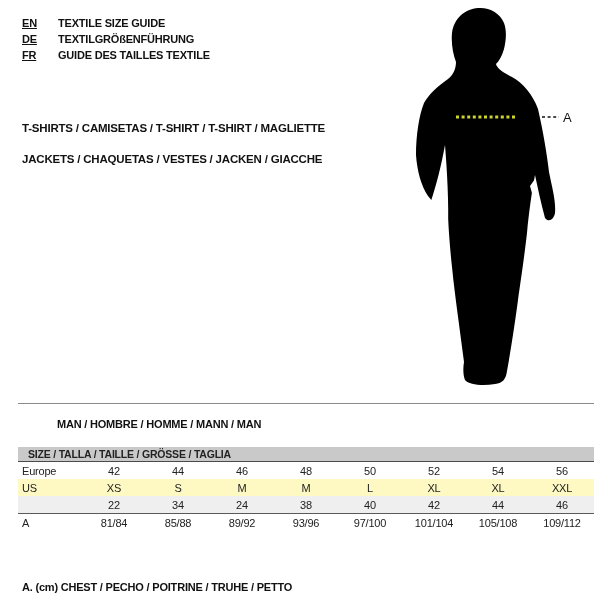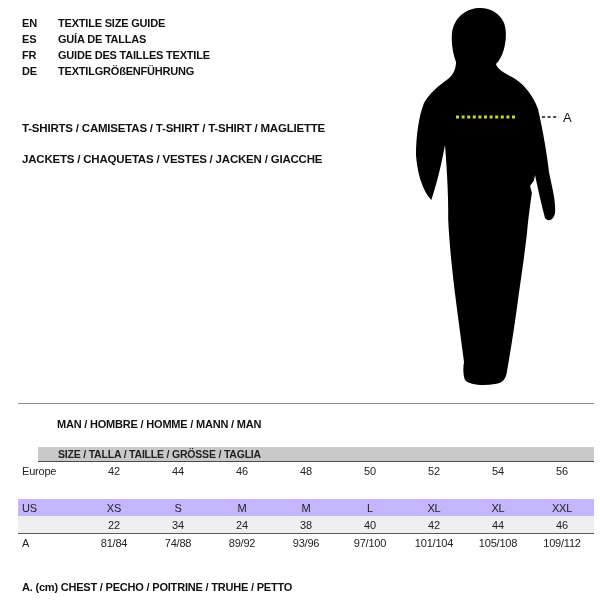--- a/index.html
+++ b/index.html
@@ -2,68 +2,64 @@
 <html><head>
 <meta charset="utf-8">
 <style>
   html,body{margin:0;padding:0;}
   body{font-family:"Liberation Sans", sans-serif; background:#ffffff;}
   .page{position:relative;width:600px;height:600px;background:#ffffff;overflow:hidden;}
 
   
   .lang-list{position:absolute;left:22px;top:15px;}
   .lang-row{display:flex;line-height:16px;font-size:11px;font-weight:bold;color:#111;letter-spacing:-0.2px;}
-  .lang-code{width:36px;flex:0 0 36px;}
+  .lang-code{width:36px;flex:0 0 36px;text-decoration:underline;}
   .lang-label{white-space:nowrap;}
 
   
   .categories{position:absolute;left:22px;top:107px;}
   .cat-line{font-size:11.5px;font-weight:bold;color:#111;line-height:19px;letter-spacing:-0.2px;white-space:nowrap;margin-top:12px;}
 
   
   .figure-wrap{position:absolute;left:405px;top:5px;width:175px;height:390px;}
   .figure-wrap svg{display:block;width:175px;height:390px;}
 
   
   .separator{position:absolute;left:18px;top:403px;width:576px;height:1px;background:#8a8a8a;}
 
   .section-heading{position:absolute;left:22px;top:418px;font-size:11px;font-weight:bold;color:#111;letter-spacing:-0.2px;white-space:nowrap;margin-left:35px;}
 
   
   .table-wrap{position:absolute;left:18px;top:447px;width:576px;}
   .tbl-header{height:15px;line-height:15px;font-size:10.5px;font-weight:bold;color:#222;
-              padding-left:20px;box-sizing:border-box;letter-spacing:-0.2px;border-bottom:1px solid #4a4a4a;margin-left:20px;}
+              padding-left:10px;box-sizing:border-box;letter-spacing:-0.2px;border-bottom:1px solid #4a4a4a;}
   .tbl-row{display:flex;height:17px;align-items:center;font-size:11px;color:#222;letter-spacing:-0.2px;justify-content:flex-end;}
   .tbl-row.sep-top{border-top:1px solid #5a5a5a;}
   .tbl-label{width:64px;flex:0 0 64px;padding-left:4px;box-sizing:border-box;text-align:left;}
   .tbl-cell{width:64px;flex:0 0 64px;text-align:center;}
 
   .footnote{position:absolute;left:22px;top:549px;font-size:11px;font-weight:bold;color:#111;letter-spacing:-0.2px;white-space:nowrap;margin-top:32px;}
 </style>
 </head>
 <body>
 
 <div class="page">
 
   <div class="lang-list">
       <div class="lang-row">
         <span class="lang-code">EN</span>
         <span class="lang-label">TEXTILE SIZE GUIDE</span>
       </div>
       <div class="lang-row">
-        <span class="lang-code">ES</span>
-        <span class="lang-label">GUÍA DE TALLAS</span>
+        <span class="lang-code">DE</span>
+        <span class="lang-label">TEXTILGRÖßENFÜHRUNG</span>
       </div>
       <div class="lang-row">
         <span class="lang-code">FR</span>
         <span class="lang-label">GUIDE DES TAILLES TEXTILE</span>
-      </div>
-      <div class="lang-row">
-        <span class="lang-code">DE</span>
-        <span class="lang-label">TEXTILGRÖßENFÜHRUNG</span>
       </div>
     </div>
 
   <div class="categories">
     <div class="cat-line">T-SHIRTS / CAMISETAS / T-SHIRT / T-SHIRT / MAGLIETTE</div>
     <div class="cat-line">JACKETS / CHAQUETAS / VESTES / JACKEN / GIACCHE</div>
   </div>
 
   <div class="figure-wrap">
     <svg viewBox="0 0 175 390" xmlns="http://www.w3.org/2000/svg">
@@ -119,21 +115,21 @@
           <span class="tbl-label">Europe</span>
           <span class="tbl-cell">42</span>
           <span class="tbl-cell">44</span>
           <span class="tbl-cell">46</span>
           <span class="tbl-cell">48</span>
           <span class="tbl-cell">50</span>
           <span class="tbl-cell">52</span>
           <span class="tbl-cell">54</span>
           <span class="tbl-cell">56</span>
         </div>
-        <div class="tbl-row" style="background: #c4b5fd; margin-top: 20px;">
+        <div class="tbl-row" style="background: #fef9c3;">
           <span class="tbl-label">US</span>
           <span class="tbl-cell">XS</span>
           <span class="tbl-cell">S</span>
           <span class="tbl-cell">M</span>
           <span class="tbl-cell">M</span>
           <span class="tbl-cell">L</span>
           <span class="tbl-cell">XL</span>
           <span class="tbl-cell">XL</span>
           <span class="tbl-cell">XXL</span>
         </div>
@@ -144,21 +140,21 @@
           <span class="tbl-cell">24</span>
           <span class="tbl-cell">38</span>
           <span class="tbl-cell">40</span>
           <span class="tbl-cell">42</span>
           <span class="tbl-cell">44</span>
           <span class="tbl-cell">46</span>
         </div>
         <div class="tbl-row sep-top" style="background: rgb(255, 255, 255);">
           <span class="tbl-label">A</span>
           <span class="tbl-cell">81/84</span>
-          <span class="tbl-cell">74/88</span>
+          <span class="tbl-cell">85/88</span>
           <span class="tbl-cell">89/92</span>
           <span class="tbl-cell">93/96</span>
           <span class="tbl-cell">97/100</span>
           <span class="tbl-cell">101/104</span>
           <span class="tbl-cell">105/108</span>
           <span class="tbl-cell">109/112</span>
         </div>
       </div>
   </div>
 

